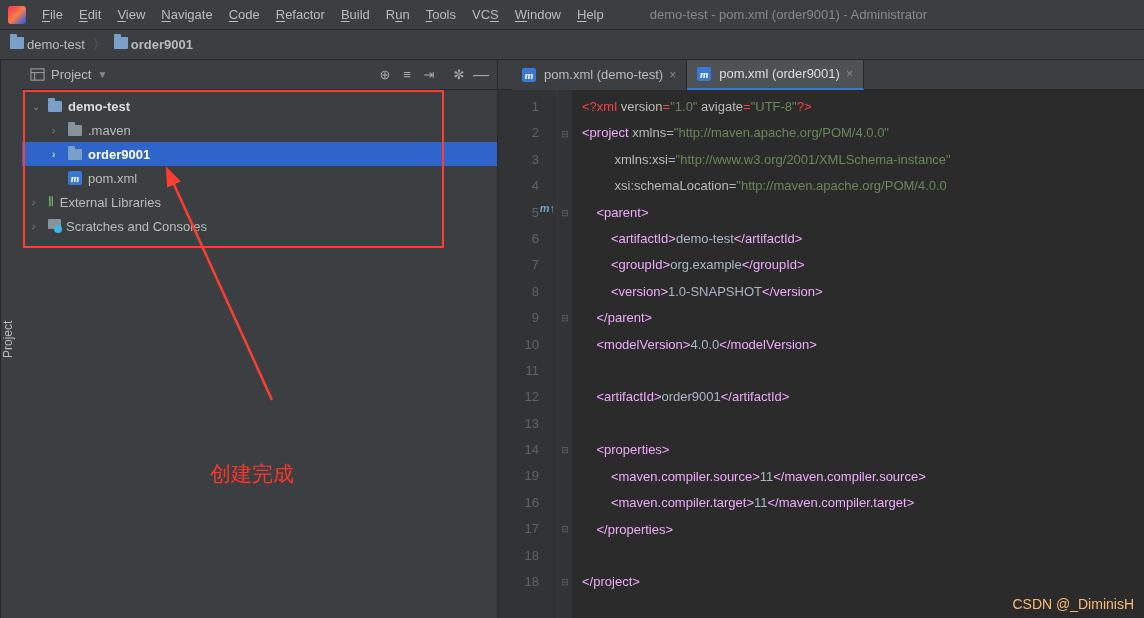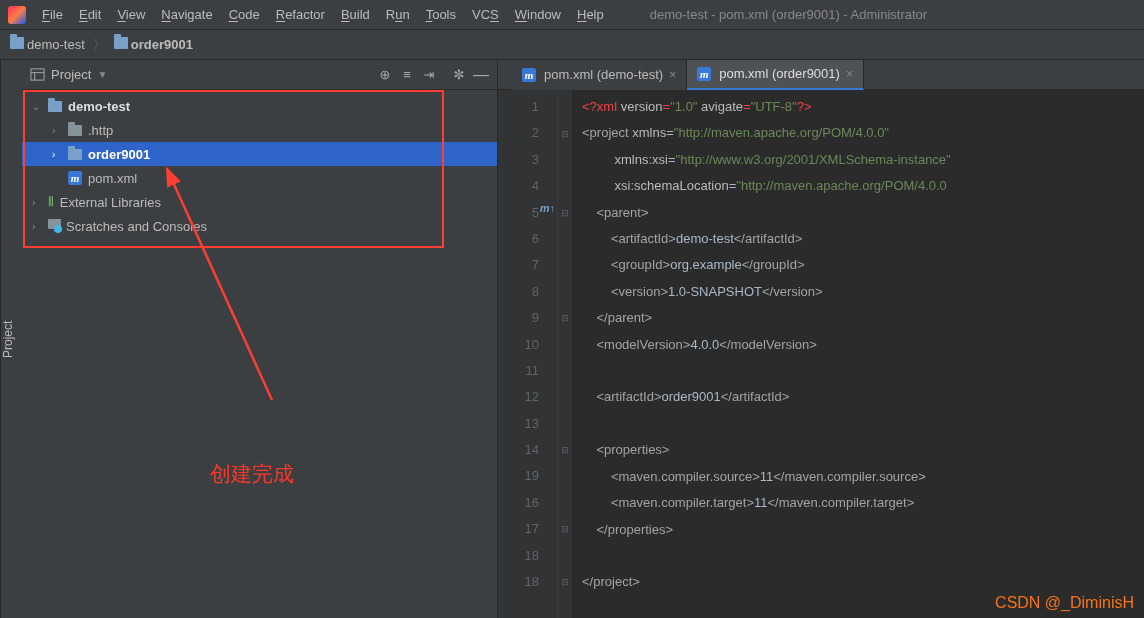--- a/index.html
+++ b/index.html
@@ -61,26 +61,26 @@
 .tab.active{ background:#4e5254; border-bottom:2px solid #3978d6; color:#ddd;}
 .tab .close{ color:#888; font-size:12px; cursor:pointer;}
 
 .code-area{ flex:1; display:flex; font-family:"JetBrains Mono","Consolas",monospace; font-size:13.5px; overflow:hidden;}
 .gutter{ width:60px; background:#313335; text-align:right; padding:4px 18px 4px 4px; color:#606366; border-right:1px solid #3a3a3a; position:relative;}
 .gutter .ln{ height:26.4px; line-height:26.4px;}
 .gutter .mark{ position:absolute; right:2px; color:#79a0c9; font-size:11px; font-weight:bold; font-style:italic;}
 .fold-col{ width:14px; background:#313335; padding-top:4px;}
 .fold{ height:26.4px; display:flex; align-items:center; justify-content:center; color:#606366; font-size:9px;}
 .code{ flex:1; padding:4px 0 4px 10px; line-height:26.4px; white-space:pre; color:#a9b7c6;}
-.c-tag{ color:#a3a3a3;} .c-attr{ color:#bababa;} .c-str{ color:#6a8759;} .c-pi{ color:#ef4444;}
+.c-tag{ color:#f0abfc;} .c-attr{ color:#bababa;} .c-str{ color:#6a8759;} .c-pi{ color:#ef4444;}
 
 
 .arrow-svg{ position:absolute; left:22px; top:60px; width:476px; height:520px; pointer-events:none;}
 
-.watermark{ position:absolute; right:10px; bottom:6px; color:#f97316; font-size:16px;}
+.watermark{ position:absolute; right:10px; bottom:6px; color:#fdba74; font-size:14px;}
 </style>
 </head>
 <body>
 
 <div class="menubar">
   <div class="app-icon"></div>
   <div class="mi"><u>F</u>ile</div>
   <div class="mi"><u>E</u>dit</div>
   <div class="mi"><u>V</u>iew</div>
   <div class="mi"><u>N</u>avigate</div>
@@ -122,21 +122,21 @@
     </div>
     <div class="tree">
       <div class="tree-row">
         <span class="exp">⌄</span>
         <span class="folder-icon blue"></span>
         <span class="bold">demo-test</span>
       </div>
       <div class="tree-row d1">
         <span class="exp">›</span>
         <span class="folder-icon"></span>
-        <span>.http</span>
+        <span>.maven</span>
       </div>
       <div class="tree-row d1 sel">
         <span class="exp">›</span>
         <span class="folder-icon blue"></span>
         <span class="bold">order9001</span>
       </div>
       <div class="tree-row d1">
         <span class="exp"></span>
         <span class="m-icon">m</span>
         <span>pom.xml</span>

